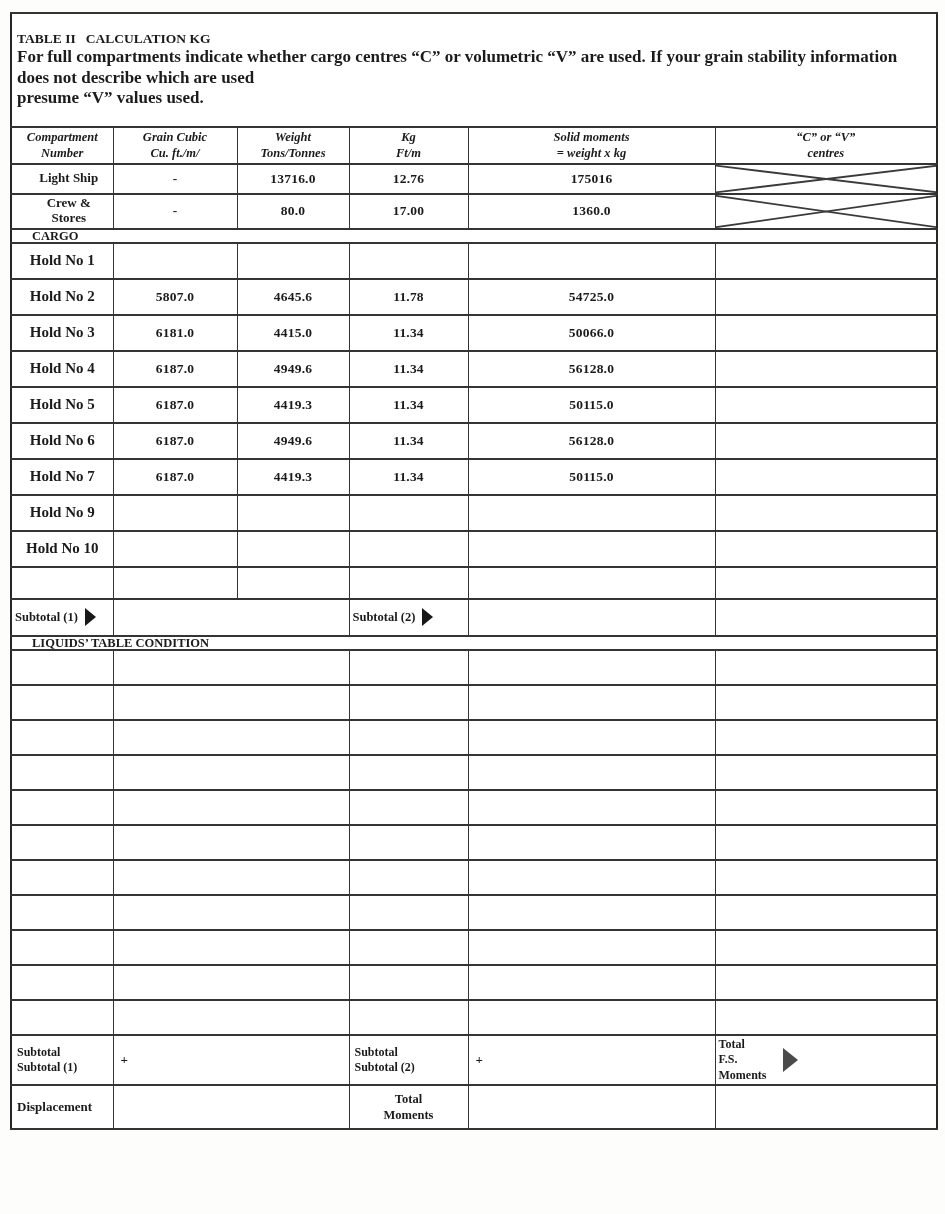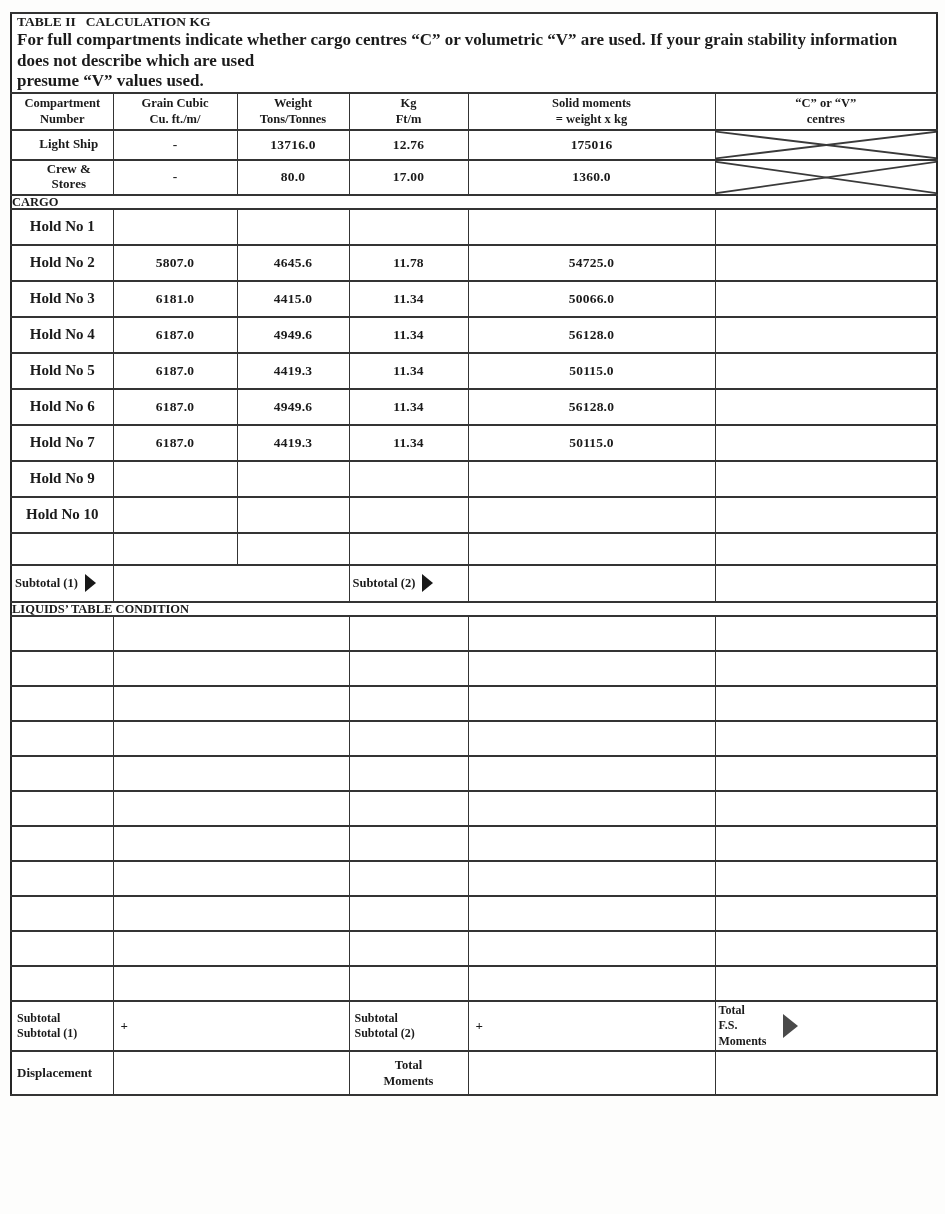--- a/index.html
+++ b/index.html
@@ -26,41 +26,41 @@
     border-bottom-width:2px;
     padding:1px 3px;
     vertical-align:middle;
     overflow:hidden;
   }
   
   col.c1{width:102px;} col.c2{width:124px;} col.c3{width:112px;}
   col.c4{width:119px;} col.c5{width:247px;} col.c6{width:222px;}
   
   tr.h-title td{height:40px;}
-  tr.h-head td{height:29px;}
+  tr.h-head td{height:29px;font-style:italic;}
   tr.h-ls td{height:26px;}
   tr.h-cs td{height:31px;}
   tr.h-bar td{height:12px;}
   tr.h-hold td{height:32px;}
   tr.h-empty td{height:28px;}
   tr.h-sub td{height:33px;}
   tr.h-liqhead td{height:32px;}
   tr.h-liqrow td{height:31px;}
   tr.h-foot td{height:45px;}
   tr.h-disp td{height:40px;margin-left:24px;}
 
-  .titlecell{padding:0 5px;vertical-align:top;}
+  .titlecell{padding:17px 5px;vertical-align:top;}
   .doc-title{font-size:13.5px;white-space:pre-wrap;}
   .instr{font-size:17px;line-height:1.22;}
 
   .hd{font-size:12.5px;text-align:center;line-height:1.3;white-space:pre-line;}
   .name{font-size:13px;text-align:center;white-space:pre-line;line-height:1.15;padding-left:16px;}
   .hold{font-size:15px;text-align:center;white-space:nowrap;}
   .num{font-size:13.5px;text-align:center;letter-spacing:.2px;}
-  .bar{font-size:12.5px;text-align:left;padding:0 0;line-height:12px;}
+  .bar{font-size:12.5px;text-align:left;padding:0 20px;line-height:12px;}
   .subl{font-size:12.5px;}
   .fl{font-size:12px;text-align:left;white-space:pre-line;line-height:1.3;vertical-align:middle;padding-left:5px;}
   .plus{font-size:13px;text-align:left;padding-left:7px;}
   .center{text-align:center;}
   .pre{white-space:pre-line;}
   .disp{font-size:13px;}
   .tm{font-size:12.5px;line-height:1.3;}
 
   .flexrow{display:flex;align-items:center;gap:7px;}
   .tri{

